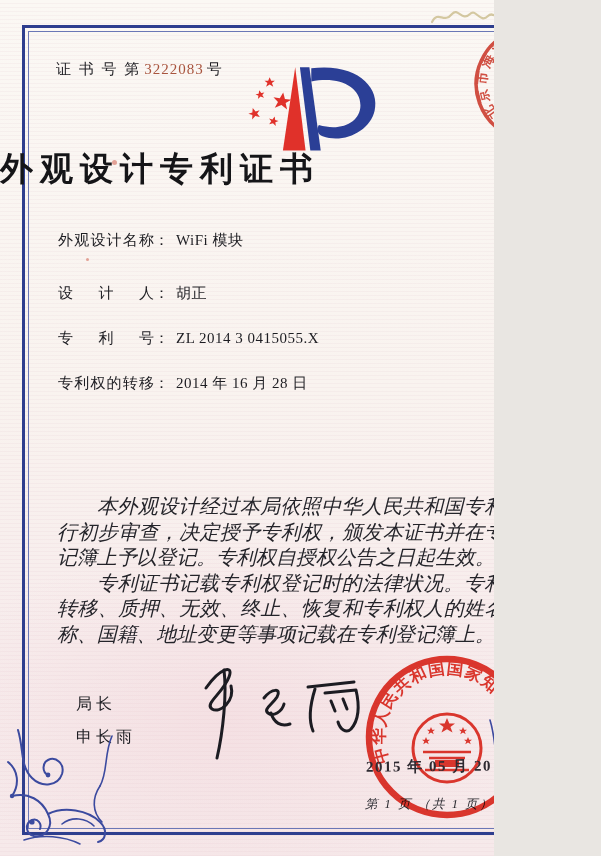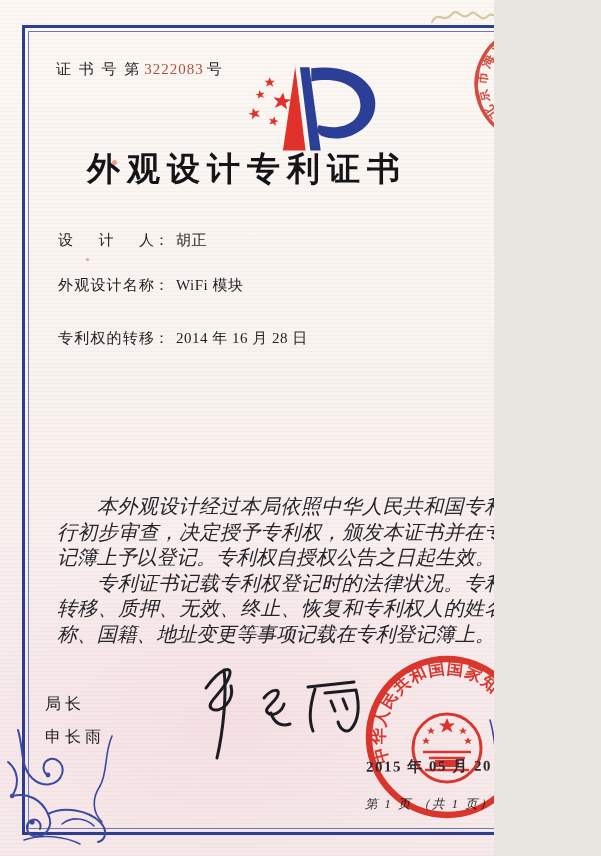--- a/index.html
+++ b/index.html
@@ -14,35 +14,35 @@
   }
   
   .frame-outer{position:absolute;left:22px;top:25px;width:553px;height:804px;
     border:3px solid #2e3e8e;z-index:1;}
   .frame-inner{position:absolute;left:3px;top:3px;right:3px;bottom:3px;
     border:1px solid #6b77b6;}
   
   .cert-no{position:absolute;left:56px;top:60px;font-size:15px;letter-spacing:2px;z-index:2;}
   .cert-no .num{color:#a8543e;letter-spacing:1px;padding:0 3px;}
   .logo{position:absolute;left:232px;top:56px;width:168px;height:104px;z-index:2;}
-  .title{position:absolute;left:0;top:147px;width:100%;text-align:center;
+  .title{position:absolute;left:0;top:147px;width:100%;
     font-size:33px;font-weight:bold;letter-spacing:7px;color:#151518;z-index:2;}
   
   .fields{position:absolute;left:58px;top:229px;right:56px;z-index:2;}
   .field{font-size:15px;line-height:22px;margin-bottom:23px;white-space:nowrap;}
   .field.first{margin-bottom:31px;}
   .field .lbl{display:inline-block;width:96px;text-align:justify;text-align-last:justify;}
   .field .sep{display:inline-block;margin-right:7px;}
   .field .val{letter-spacing:.5px;}
   
   .body-text{position:absolute;left:57px;top:494px;width:488px;z-index:2;
     font-style:italic;font-size:20px;line-height:25.5px;color:#24242a;letter-spacing:-.1px;}
   .body-text p{margin:0;text-indent:2em;text-align:justify;}
   
-  .officer{position:absolute;left:45px;top:694px;font-size:16px;letter-spacing:4px;z-index:2;}
+  .officer{position:absolute;left:76px;top:694px;font-size:16px;letter-spacing:4px;z-index:2;}
   .officer div{margin-bottom:12px;}
   .signature{position:absolute;left:168px;top:652px;width:210px;height:120px;z-index:3;}
   
   .tax-stamp{position:absolute;left:466px;top:18px;width:132px;height:132px;z-index:5;
     opacity:.88;mix-blend-mode:multiply;}
   .cnipa-seal{position:absolute;left:359px;top:649px;width:176px;height:176px;z-index:5;
     opacity:.92;mix-blend-mode:multiply;}
   .seal-date{position:absolute;left:366px;top:757px;width:170px;z-index:6;
     font-size:15px;font-weight:bold;letter-spacing:1.5px;color:#2e2a31;transform:rotate(-.5deg);}
   
@@ -86,25 +86,28 @@
     </g>
     <g fill="#2b3f96">
       <polygon points="68,12 78,12 90,100 79,100"></polygon>
       <path d="M80,13 C128,7 153,33 147,58 C142,80 114,93 92,85 C87,83 85,78 88,73 C112,80 132,70 132,52 C132,33 110,21 80,27 Z"></path>
     </g>
   </svg>
 
   <div class="title">外观设计专利证书</div>
 
   <div class="fields">
+    <div class="field first">
+      <span class="lbl">外观设计名称</span><span class="sep">：</span><span class="val">WiFi 模块</span>
+    </div>
     <div class="field">
       <span class="lbl">设计人</span><span class="sep">：</span><span class="val">胡正</span>
     </div>
-    <div class="field first">
-      <span class="lbl">外观设计名称</span><span class="sep">：</span><span class="val">WiFi 模块</span>
+    <div class="field">
+      <span class="lbl">专利号</span><span class="sep">：</span><span class="val">ZL 2014 3 0415055.X</span>
     </div>
     <div class="field">
       <span class="lbl">专利权的转移</span><span class="sep">：</span><span class="val">2014 年 16 月 28 日</span>
     </div>
   </div>
 
   <div class="body-text">
     <p>本外观设计经过本局依照中华人民共和国专利法进行初步审查，决定授予专利权，颁发本证书并在专利登记簿上予以登记。专利权自授权公告之日起生效。</p>
     <p>专利证书记载专利权登记时的法律状况。专利权的转移、质押、无效、终止、恢复和专利权人的姓名或名称、国籍、地址变更等事项记载在专利登记簿上。</p>
   </div>

